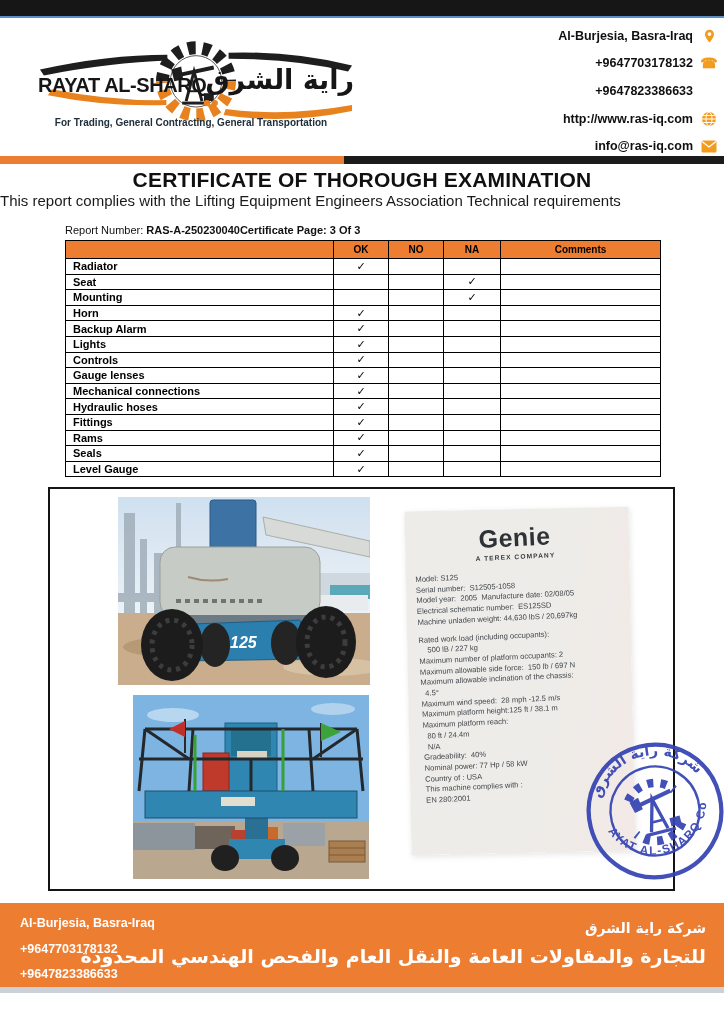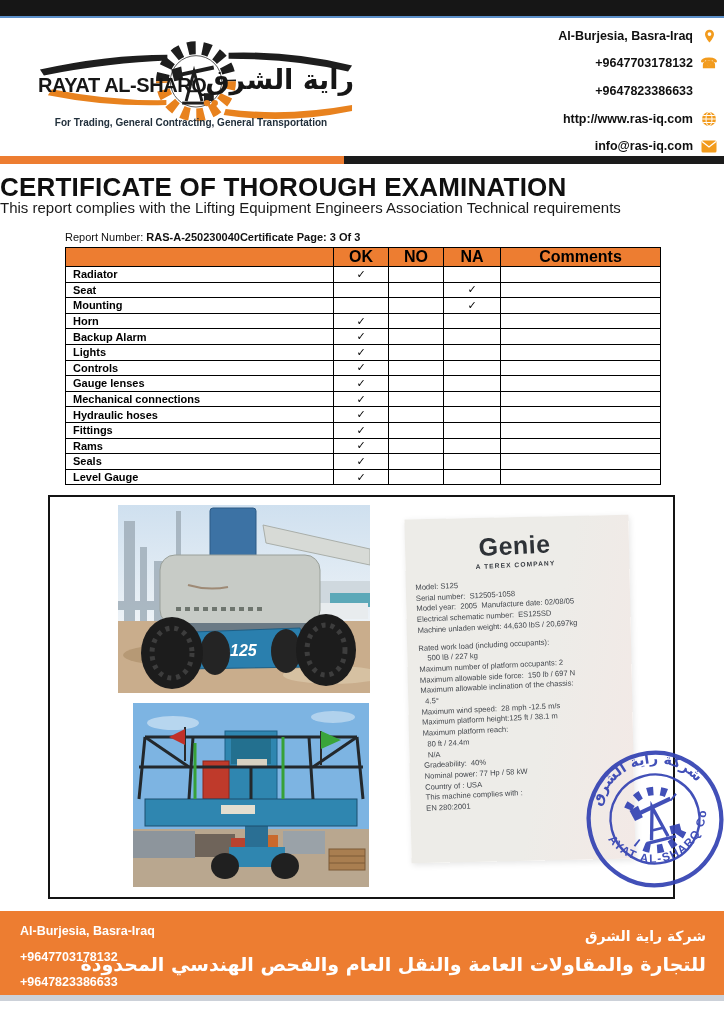--- a/index.html
+++ b/index.html
@@ -18,29 +18,29 @@
   .logo-en{position:absolute;left:0;top:44px;width:128px;text-align:right;font-size:20px;font-weight:800;letter-spacing:-.4px;color:#161616;white-space:nowrap}
   .logo-ar{position:absolute;right:0;top:34px;font-size:27px;font-weight:700;color:#161616;font-family:"DejaVu Sans",sans-serif}
   .tagline{position:absolute;left:26px;top:98px;width:330px;text-align:center;font-size:10px;font-weight:700;color:#22303c;line-height:13.5px}
 
   .contacts{position:absolute;right:6px;top:4px}
   .contact-row{display:flex;justify-content:flex-end;align-items:center;height:27.6px;gap:7px;font-size:12.5px;font-weight:700;color:#101010}
   .contact-icon{width:18px;height:17px;display:flex;align-items:center;justify-content:center;font-size:14px;color:var(--icon-orange)}
 
   .divider{height:8px;background:linear-gradient(90deg,var(--orange) 0 47.5%,#1b1b1b 47.5% 100%)}
 
-  .doc-title{margin-top:10px;text-align:left;font-size:26px;font-weight:800;color:#101010;letter-spacing:.2px;line-height:26px}
+  .doc-title{margin-top:3px;text-align:center;font-size:21px;font-weight:800;color:#101010;letter-spacing:.2px;line-height:26px}
   .doc-subtitle{text-align:left;font-size:15px;color:#1a1a1a;line-height:16px}
 
   .report-row{width:610px;margin:14px 0 0 65px;display:flex;font-size:11px;color:#111;line-height:14px}
   .report-num,.report-page{font-weight:700}
 
   table.checklist{margin:3px 0 0 65px;border-collapse:collapse;table-layout:fixed;width:595px;font-size:11px;color:#000}
   table.checklist th,table.checklist td{border:1px solid #000;overflow:hidden}
-  table.checklist th{background:var(--orange);font-weight:700;height:18px;font-size:16px}
+  table.checklist th{background:var(--orange);font-weight:700;height:18px;font-size:10px}
   table.checklist td{height:15.6px;padding:0 7px}
   td.lbl{font-weight:700}
   td.ck{text-align:center;padding:0;font-family:"DejaVu Sans",sans-serif;font-size:11px}
 
   .photo-box{position:relative;margin:10px 0 0 48px;width:627px;height:404px;border:2px solid #141414;background:#fff}
   .photo1{position:absolute;left:68px;top:8px;width:252px;height:188px}
   .photo2{position:absolute;left:83px;top:206px;width:236px;height:184px}
   .plate{position:absolute;left:358px;top:20px;width:224px;height:344px;
          background:linear-gradient(100deg,#edecE8 60%,#f3e9e6 100%);
          transform:rotate(-1.2deg);box-shadow:1px 2px 6px rgba(0,0,0,.10);padding:14px 10px 0 12px}

